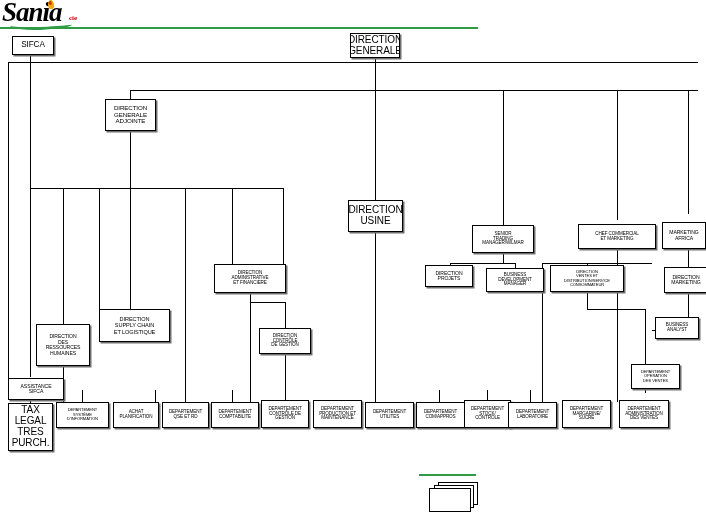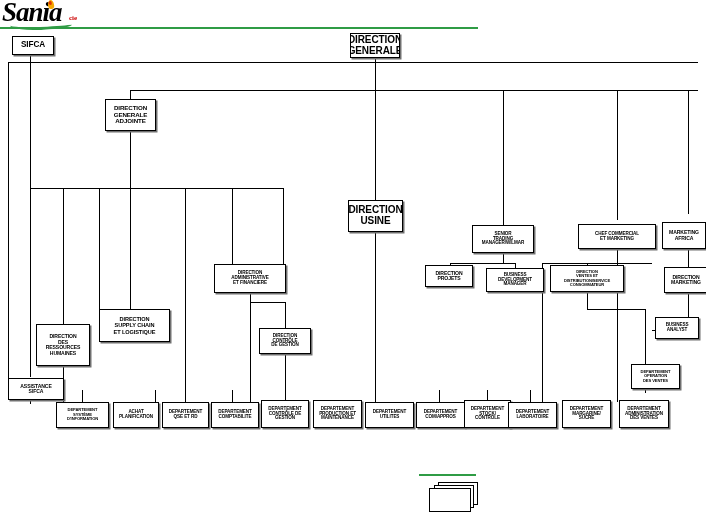--- a/index.html
+++ b/index.html
@@ -67,21 +67,21 @@
   
   .box{
     position:absolute;
     box-sizing:border-box;
     background:#ffffff;
     border:1.3px solid #000000;
     box-shadow:1.5px 1.5px 0 0 #707070;
     display:flex;align-items:center;justify-content:center;
     text-align:center;
     color:#000;
-    font-weight:bold;
+    font-weight:normal;
     line-height:1.08;
     letter-spacing:-0.1px;
     overflow:hidden;
     padding:1px 1px;
     z-index:5;
   }
   .t4{font-size:4.1px;}
   .t45{font-size:4.6px;}
   .t5{font-size:5.1px;}
   .t55{font-size:5.6px;}
@@ -269,20 +269,26 @@
     <span>ASSISTANCE
 SIFCA</span>
     </div>
 
   <div class="box t4" style="left:631px;top:364px;width:49px;height:25px;">
     <span>DEPARTEMENT
 OPERATION
 DES VENTES</span>
     </div>
 
+  <div class="box t7" style="left:8px;top:403px;width:45px;height:48px;">
+    <span>TAX
+LEGAL
+TRES
+PURCH.</span>
+    </div>
 
   <div class="box t4" style="left:56px;top:402px;width:53px;height:26px;">
     <span>DEPARTEMENT
 SYSTÈME
 D'INFORMATION</span>
     </div>
 
   <div class="box t45" style="left:113px;top:402px;width:46px;height:26px;">
     <span>ACHAT
 PLANIFICATION</span>

